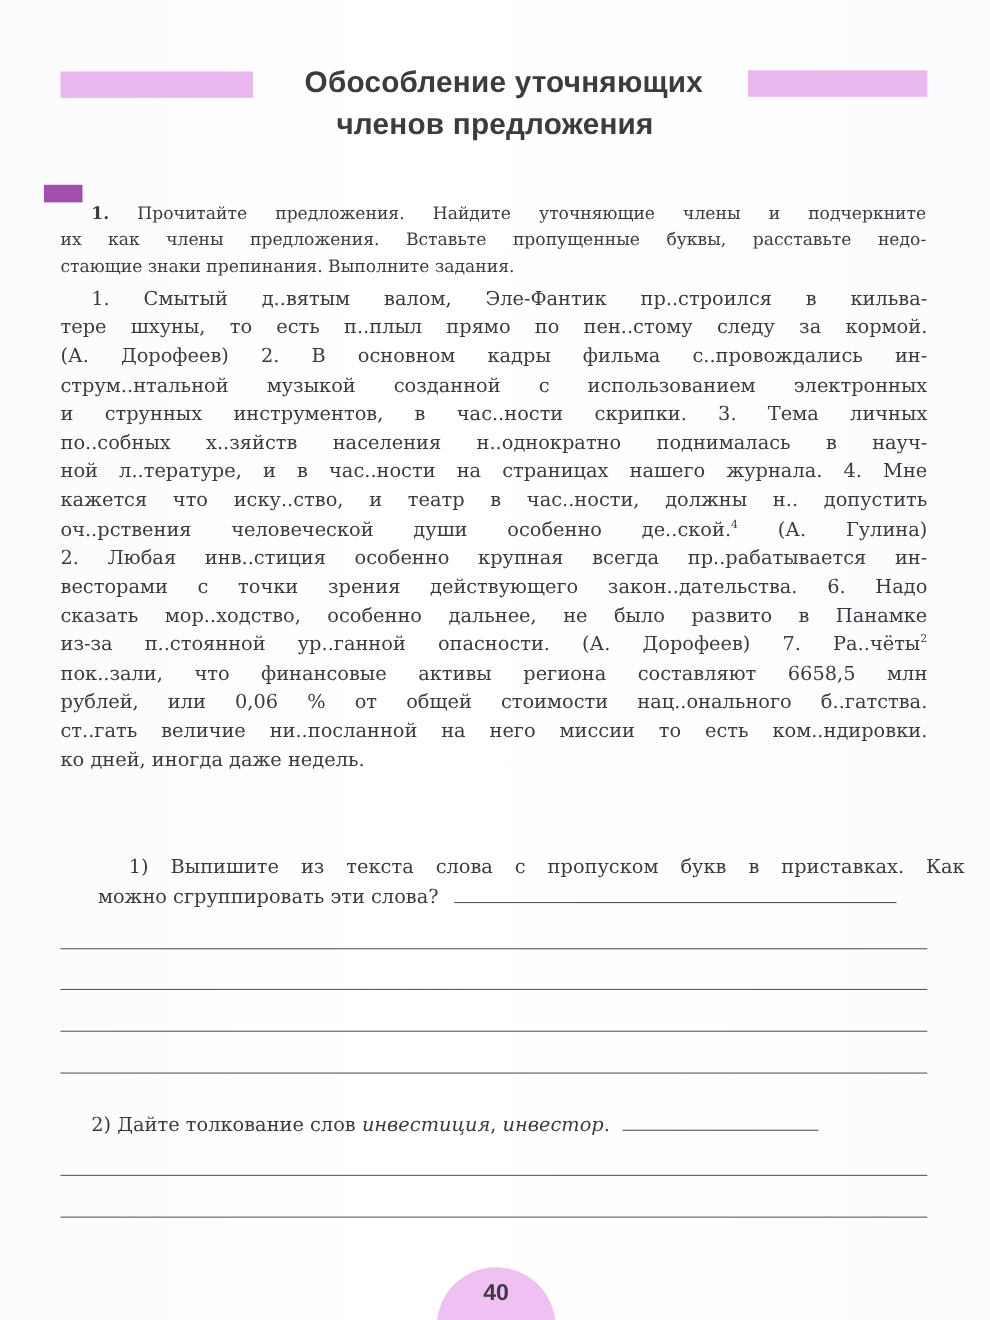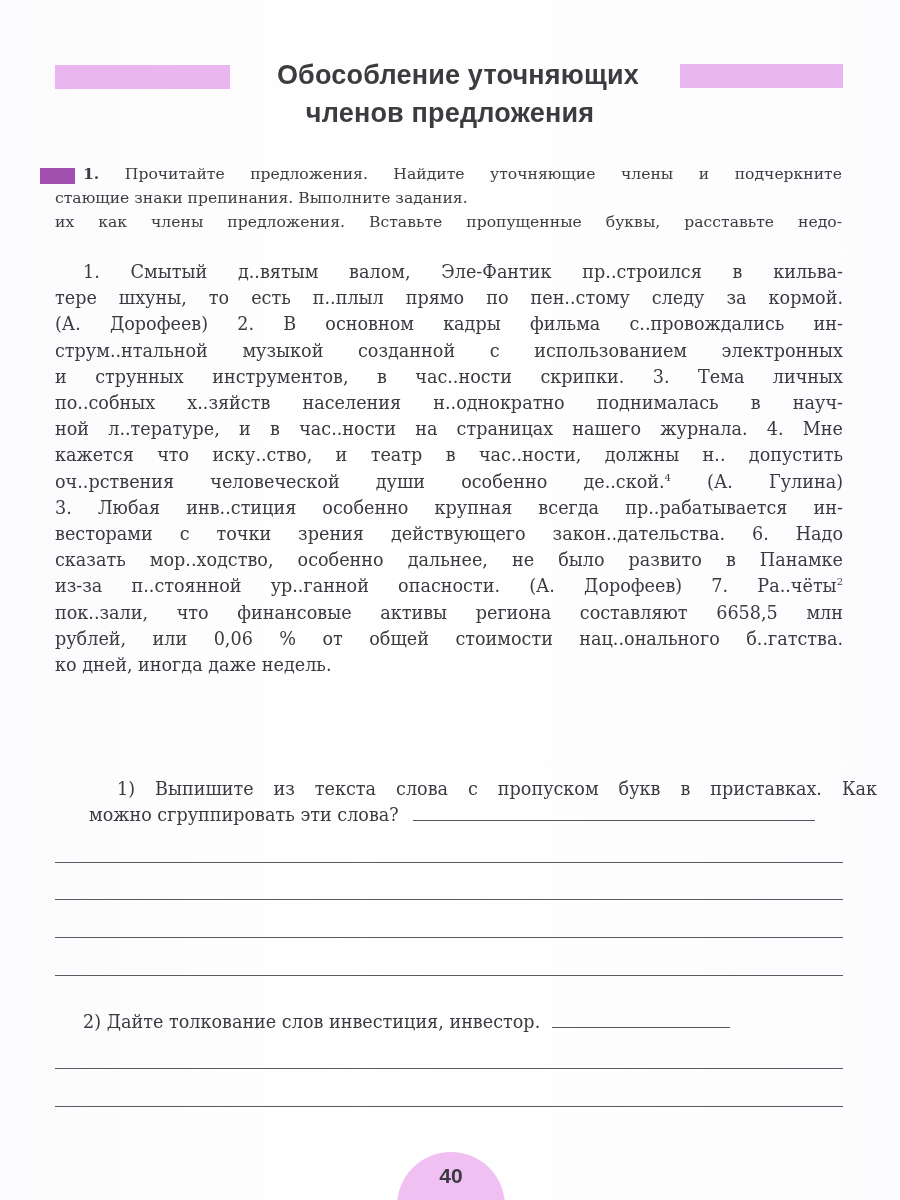--- a/index.html
+++ b/index.html
@@ -95,21 +95,21 @@
       line-height: 26px;
       color: #3a3a40;
     }
     .q1 { top: 776px; margin-left: 34px; }
     .q2 { top: 1009px; }
     .q-line {
       display: block;
       white-space: nowrap;
     }
     .q-line.justify { text-align: justify; text-align-last: justify; }
-    .italic { }
+    .italic { font-style: italic; }
     .inline-blank {
       display: inline-block;
       border-bottom: 1.5px solid #55555c;
       height: 18px;
       vertical-align: baseline;
     }
     .answer-line {
       position: absolute;
       left: 55px;
       width: 788px;
@@ -141,44 +141,45 @@
 
 <div class="page">
 
   <div class="title-bar left"></div>
   <div class="title-bar right"></div>
   <div class="title line1">Обособление уточняющих</div>
   <div class="title line2">членов предложения</div>
 
   <div class="task-marker"></div>
   <div class="instruction">
-    <span class="text-line" style="text-align-last: justify;">
+    <span class="text-line" style="text-align-last: justify; margin-top: 20px;">
       <span class="first-indent"></span><span class="num">1.</span>
       <span>Прочитайте предложения. Найдите уточняющие члены и подчеркните</span>
     </span>
+    <span class="text-line">их как члены предложения. Вставьте пропущенные буквы, расставьте недо-</span>
     <span class="text-line last">стающие знаки препинания. Выполните задания.</span>
-    <span class="text-line">их как члены предложения. Вставьте пропущенные буквы, расставьте недо-</span>
   </div>
 
   <div class="text-body">
     <span class="text-line indent">1. Смытый д..вятым валом, Эле-Фантик пр..строился в кильва-</span>
     <span class="text-line">тере шхуны, то есть п..плыл прямо по пен..стому следу за кормой.</span>
     <span class="text-line">(А. Дорофеев) 2. В основном кадры фильма с..провождались ин-</span>
     <span class="text-line">струм..нтальной музыкой созданной с использованием электронных</span>
     <span class="text-line">и струнных инструментов, в час..ности скрипки. 3. Тема личных</span>
     <span class="text-line">по..собных х..зяйств населения н..однократно поднималась в науч-</span>
     <span class="text-line">ной л..тературе, и в час..ности на страницах нашего журнала. 4. Мне</span>
     <span class="text-line">кажется что иску..ство, и театр в час..ности, должны н.. допустить</span>
     <span class="text-line"><span>оч..рствения человеческой души особенно де..ской.</span><sup>4</sup><span> (А. Гулина)</span></span>
-    <span class="text-line">3. Любая инв..стиция особенно крупная всегда пр..рабатывается ин-</span>
+    <span class="text-line">2. Любая инв..стиция особенно крупная всегда пр..рабатывается ин-</span>
     <span class="text-line">весторами с точки зрения действующего закон..дательства. 6. Надо</span>
     <span class="text-line">сказать мор..ходство, особенно дальнее, не было развито в Панамке</span>
     <span class="text-line"><span>из-за п..стоянной ур..ганной опасности. (А. Дорофеев) 7. Ра..чёты</span><sup>2</sup></span>
     <span class="text-line">пок..зали, что финансовые активы региона составляют 6658,5 млн</span>
     <span class="text-line">рублей, или 0,06 % от общей стоимости нац..онального б..гатства.</span>
+    <span class="text-line">ст..гать величие ни..посланной на него миссии то есть ком..ндировки.</span>
     <span class="text-line last">ко дней, иногда даже недель.</span>
   </div>
 
   <div class="question q1">
     <span class="q-line justify indent">1) Выпишите из текста слова с пропуском букв в приставках. Как</span>
     <span class="q-line"><span>можно сгруппировать эти слова?</span><span class="inline-blank" style="width:402px; margin-left:14px;"></span></span>
   </div>
   <div class="answer-line" style="top:862px;"></div>
   <div class="answer-line" style="top:899px;"></div>
   <div class="answer-line" style="top:937px;"></div>

